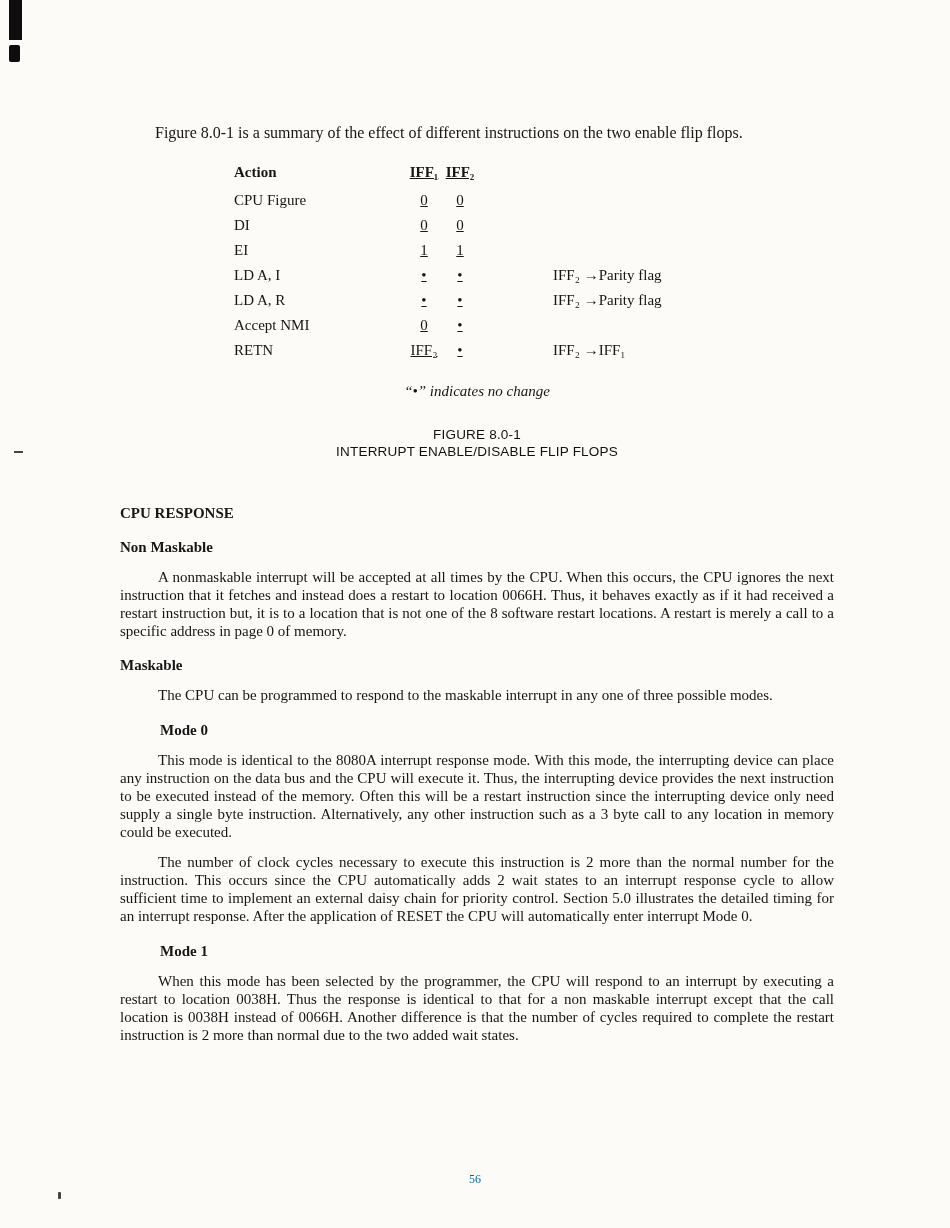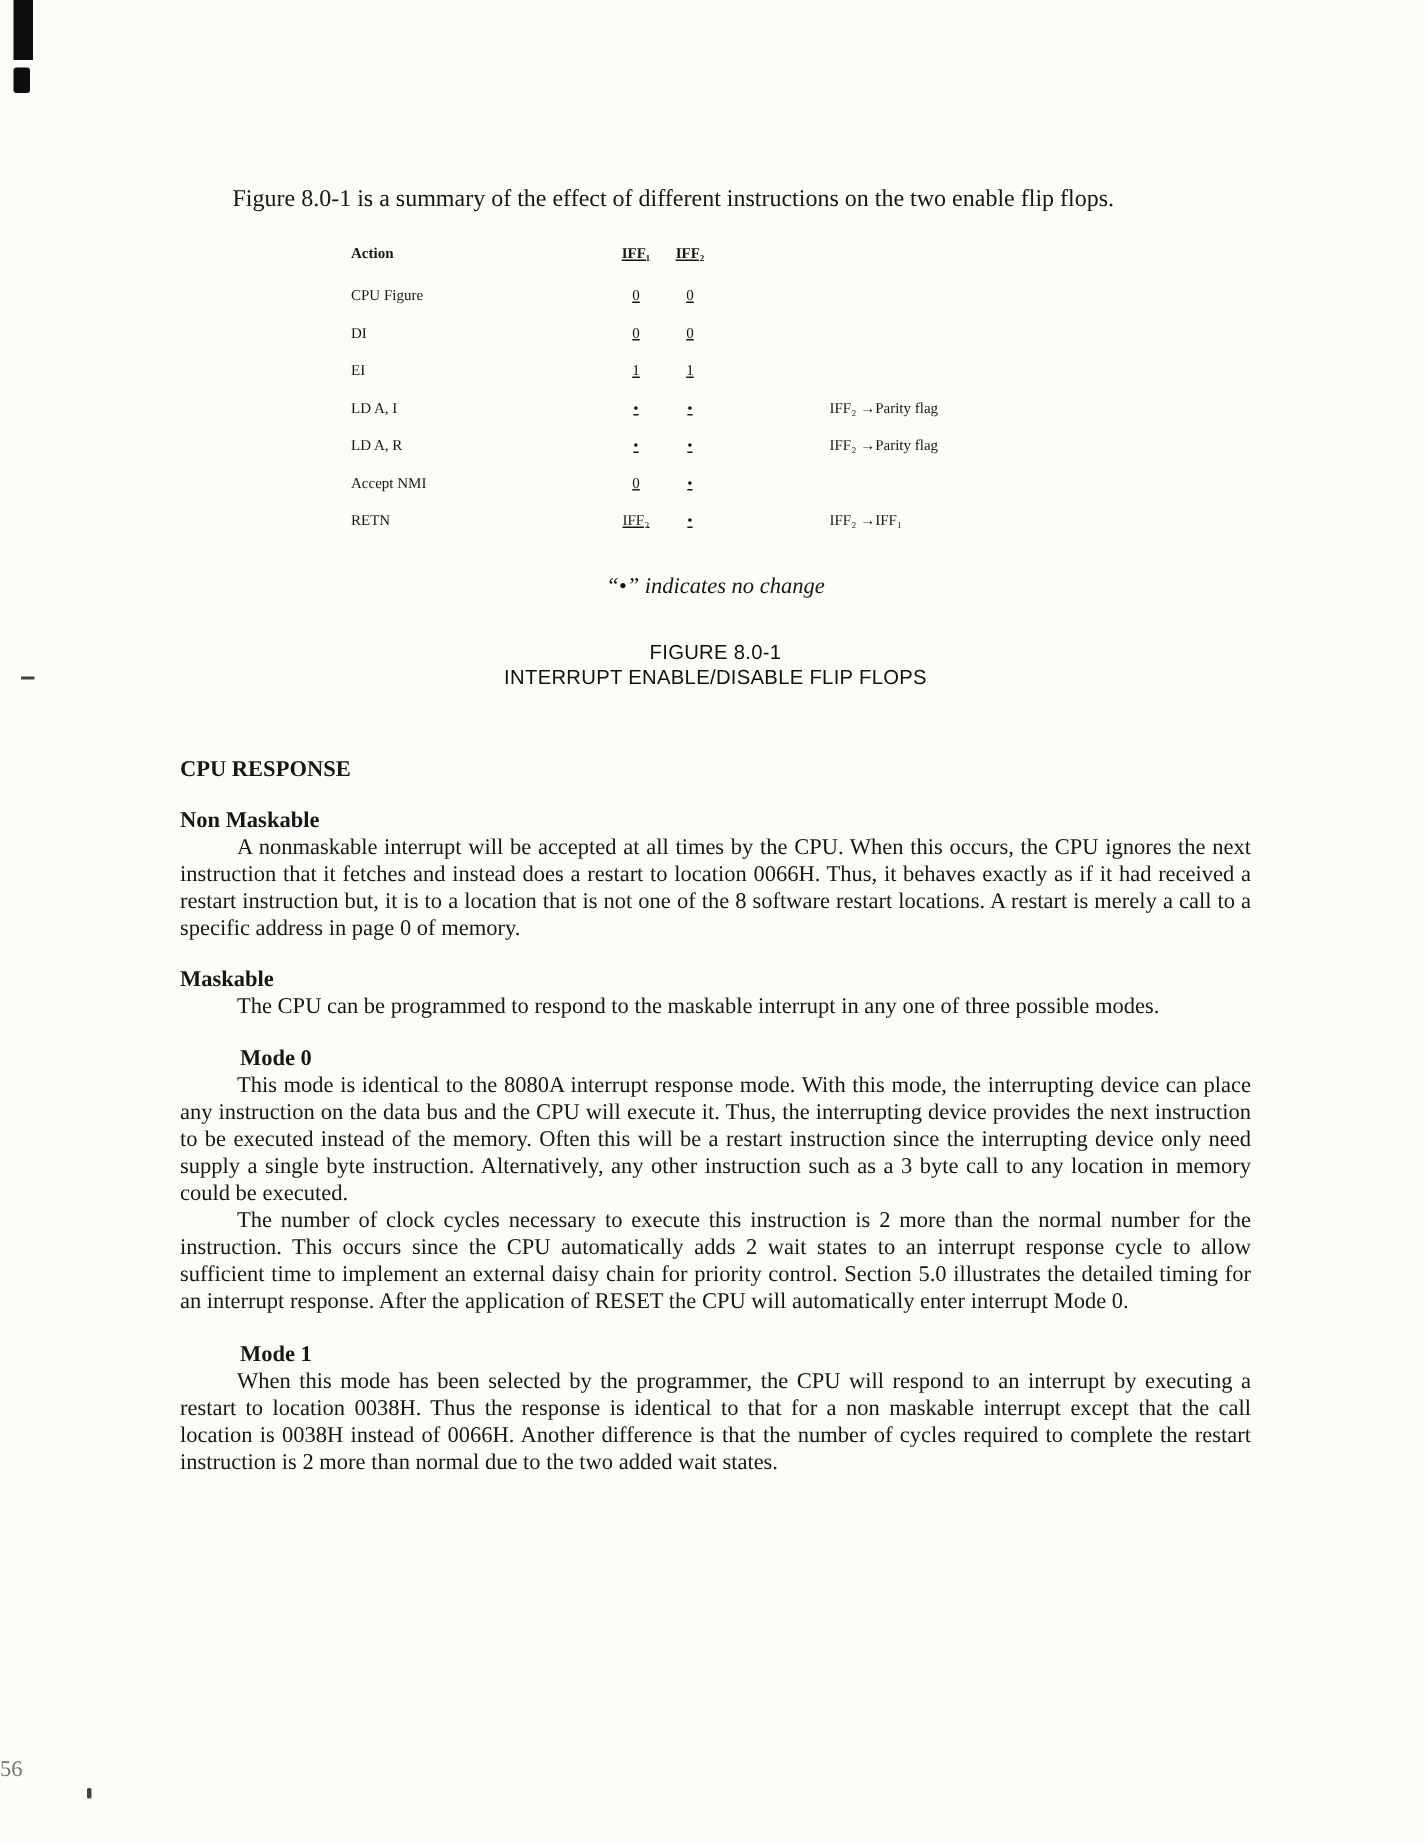--- a/index.html
+++ b/index.html
@@ -12,26 +12,26 @@
   .scan-mark { position:absolute; background:#0d0d0d; }
   .mark-1 { left:9px;  top:0;     width:13px; height:40px; }
   .mark-2 { left:9px;  top:45px;  width:11px; height:17px; border-radius:2px; }
   .mark-dash { left:14px; top:451px; width:9px; height:2px; background:#444; }
   .mark-tick { left:58px; top:1192px; width:3px; height:7px; background:#444; border-radius:1px; }
 
   .content { position:absolute; left:120px; top:124px; width:714px; }
 
   p.body {
     font-size:15px; line-height:18px; text-align:justify;
-    text-indent:38px; 
+    text-indent:38px; margin-top:12px;
   }
   .intro { font-size:16px; line-height:18px; text-indent:35px; }
 
   
-  .ff-table { margin-top:22px; margin-left:114px; font-size:10px; }
+  .ff-table { margin-top:22px; margin-left:114px; font-size:15px; }
   .t-row { display:grid; grid-template-columns:172px 36px 36px auto; height:25px; align-items:baseline; }
   .t-header { height:28px; }
   .c-action {}
   .c-iff { text-align:center;text-decoration:underline; }
   .c-note { padding-left:75px; white-space:nowrap; }
   .bold { font-weight:bold; }
 
   .legend { margin-top:16px; text-align:center; font-size:15px;font-style:italic; }
 
   .fig-caption {
@@ -41,21 +41,21 @@
     color:#111;
   }
 
   h3.sec { font-size:15px; line-height:18px; font-weight:bold; }
   .h-cpu   { margin-top:44px; }
   .h-sub   { margin-top:16px; }
   .h-mode  { margin-top:17px; margin-left:40px; }
 
   .page-num {
     position:absolute; left:0; right:0; top:1172px;
-    font-size:15px; color:#737373;
+    text-align:center; font-size:12px; color:#0369a1;
   }
 </style>
 </head>
 <body>
 
 <div class="page">
 
   <div class="scan-mark mark-1"></div>
   <div class="scan-mark mark-2"></div>
   <div class="scan-mark mark-dash"></div>

